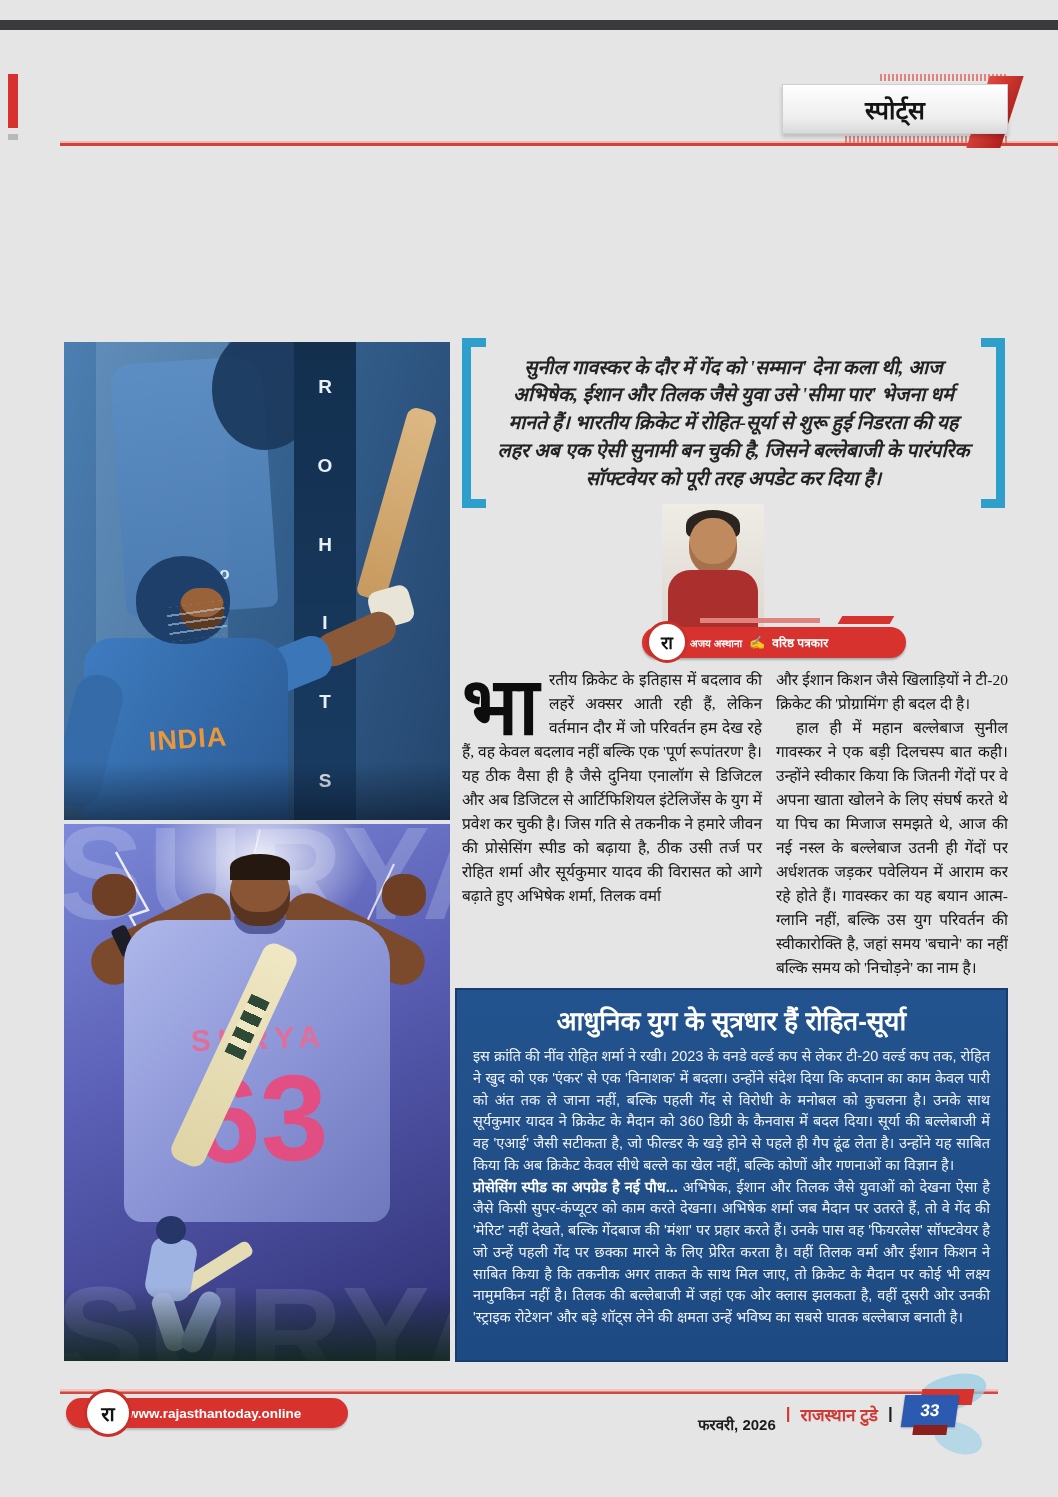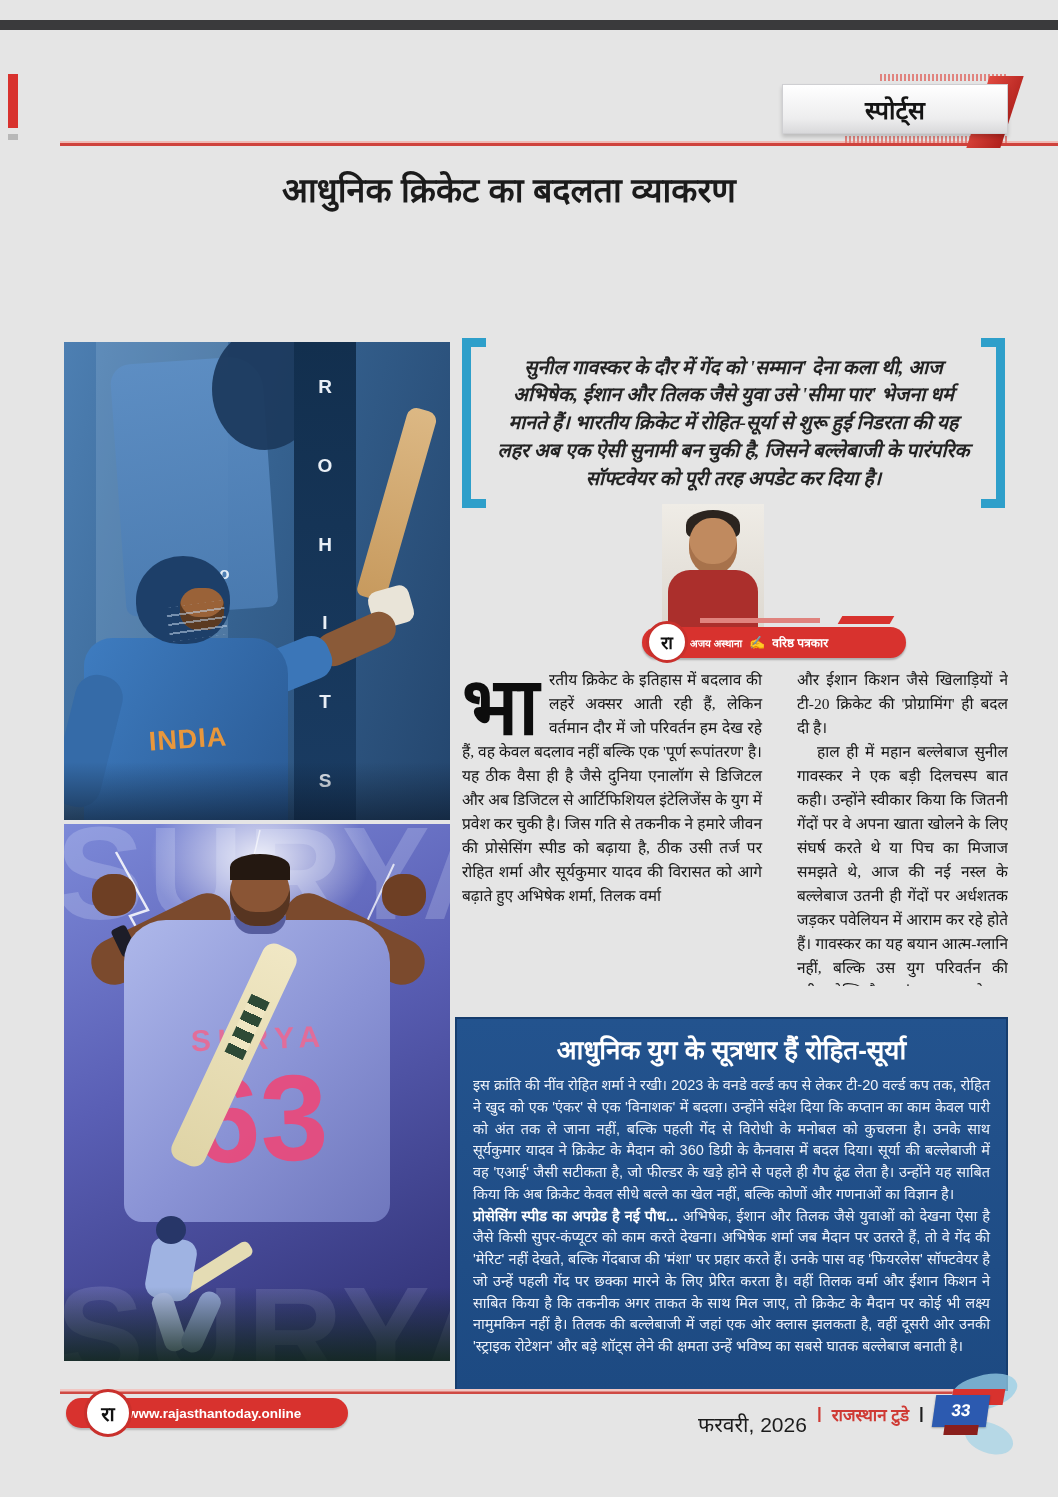--- a/index.html
+++ b/index.html
@@ -55,28 +55,28 @@
     border:3px solid #c9302c; border-radius:50%; display:flex; align-items:center; justify-content:center; }
   .rt-circle span { font-weight:900; font-size:18px; color:#111; }
   .byline-name { font-size:10px; font-weight:800; }
   .byline-pen { font-size:13px; }
   .byline-role { font-size:12px; font-weight:600; }
 
   
   .article { position:absolute; left:462px; top:668px; width:546px; height:318px; display:flex; gap:14px; overflow:hidden;
     font-family:"Liberation Serif", serif; color:#171717; }
   .article .col1 { width:300px; }
-  .article .col2 { flex:1;margin-left:21px; }
+  .article .col2 { flex:1; }
   .article p { font-size:15.5px; line-height:1.55; text-align:justify; }
   .dropcap { float:left; font-size:80px; line-height:.82; font-weight:700; padding:6px 10px 0 0; color:#0d0d0d;
     font-family:"Liberation Sans", sans-serif; }
   .indent { text-indent:20px; }
 
   
-  .blue-box { position:absolute; left:455px; top:1017px; width:553px; height:374px;
+  .blue-box { position:absolute; left:455px; top:988px; width:553px; height:374px;
     background:linear-gradient(#23538e,#1d4a82); border:2px solid #163d6e; padding:10px 16px 18px; overflow:hidden; }
   .blue-box h2 { text-align:center; font-size:26px; font-weight:800; color:#ffffff; margin:2px 0 8px; }
   .blue-box p { font-size:14.5px; line-height:1.5; text-align:justify; color:#eef2fa; }
   .blue-box .lead { font-weight:800; color:#ffffff; }
 
   
   .poster { position:absolute; overflow:hidden; }
   .rohit { left:64px; top:342px; width:386px; height:478px;
     background:linear-gradient(105deg,#4d7fb2 0%, #35618f 48%, #24466e 100%); }
   .rohit .light-col { position:absolute; left:32px; top:0; bottom:0; width:132px; background:rgba(170,200,228,.22); }
@@ -160,21 +160,21 @@
   
   .footer-rule { position:absolute; left:60px; right:60px; top:1389px; height:5px;
     background:linear-gradient(#f0c6c2 0 2px, #cf4a44 3px 5px); }
   .footer-pill { position:absolute; left:66px; top:1398px; width:282px; height:30px; background:#d8322e;
     border-radius:15px; display:flex; align-items:center; padding-left:62px; color:#fff;
     box-shadow:0 2px 2px rgba(0,0,0,.2); }
   .footer-pill .rt-circle { left:18px; top:-9px; width:48px; height:48px; }
   .footer-pill .rt-circle span { font-size:20px; }
   .footer-site { font-size:13.5px; font-weight:800; }
   .footer-right { position:absolute; left:698px; top:1399px; height:30px; display:flex; align-items:center; gap:10px; }
-  .footer-date { font-size:21px; font-weight:400; color:#1c1c1c;margin-top:20px; }
+  .footer-date { font-size:15px; font-weight:700; color:#1c1c1c;margin-top:20px; }
   .footer-sep { font-size:17px; font-weight:800; color:#cf3a34; }
   .footer-sep.dark { color:#1c1c1c; }
   .footer-brand { font-size:17px; font-weight:800; color:#cf3a34; }
   .page-badge-wrap { position:relative; width:60px; height:34px; }
   .swoosh-a { position:absolute; left:18px; top:-22px; width:66px; height:34px; background:rgba(150,206,230,.75);
     border-radius:40% 60% 50% 50%; transform:rotate(-18deg); }
   .swoosh-b { position:absolute; left:30px; top:26px; width:50px; height:30px; background:rgba(150,206,230,.6);
     border-radius:50%; transform:rotate(20deg); }
   .page-badge-red { position:absolute; left:18px; top:-8px; width:52px; height:16px; background:#d8322e; transform:skewX(-10deg); }
   .page-badge { position:absolute; left:0; top:-2px; width:54px; height:32px; background:#2c5ab0; transform:skewX(-8deg);
@@ -192,21 +192,20 @@
   <div class="left-red-dash"></div>
   <div class="header-rule"></div>
 
   <div class="banner-hatch-top"></div>
   <div class="banner-hatch-bottom"></div>
   <div class="banner-red-slash"></div>
   <div class="sports-banner">
     <span class="label">स्पोर्ट्स</span>
   </div>
 
-  <div class="kicker">आधुनिक क्रिकेट का बदलता व्याकरण</div>
 
   <div class="poster rohit">
     <div class="light-col"></div>
     <div class="ghost-jersey"></div>
     <div class="ghost-helmet"></div>
     <div class="oppo">oppo</div>
     <div class="dark-strip"></div>
     <div class="letters">
       <span>R</span>
       <span>O</span>

